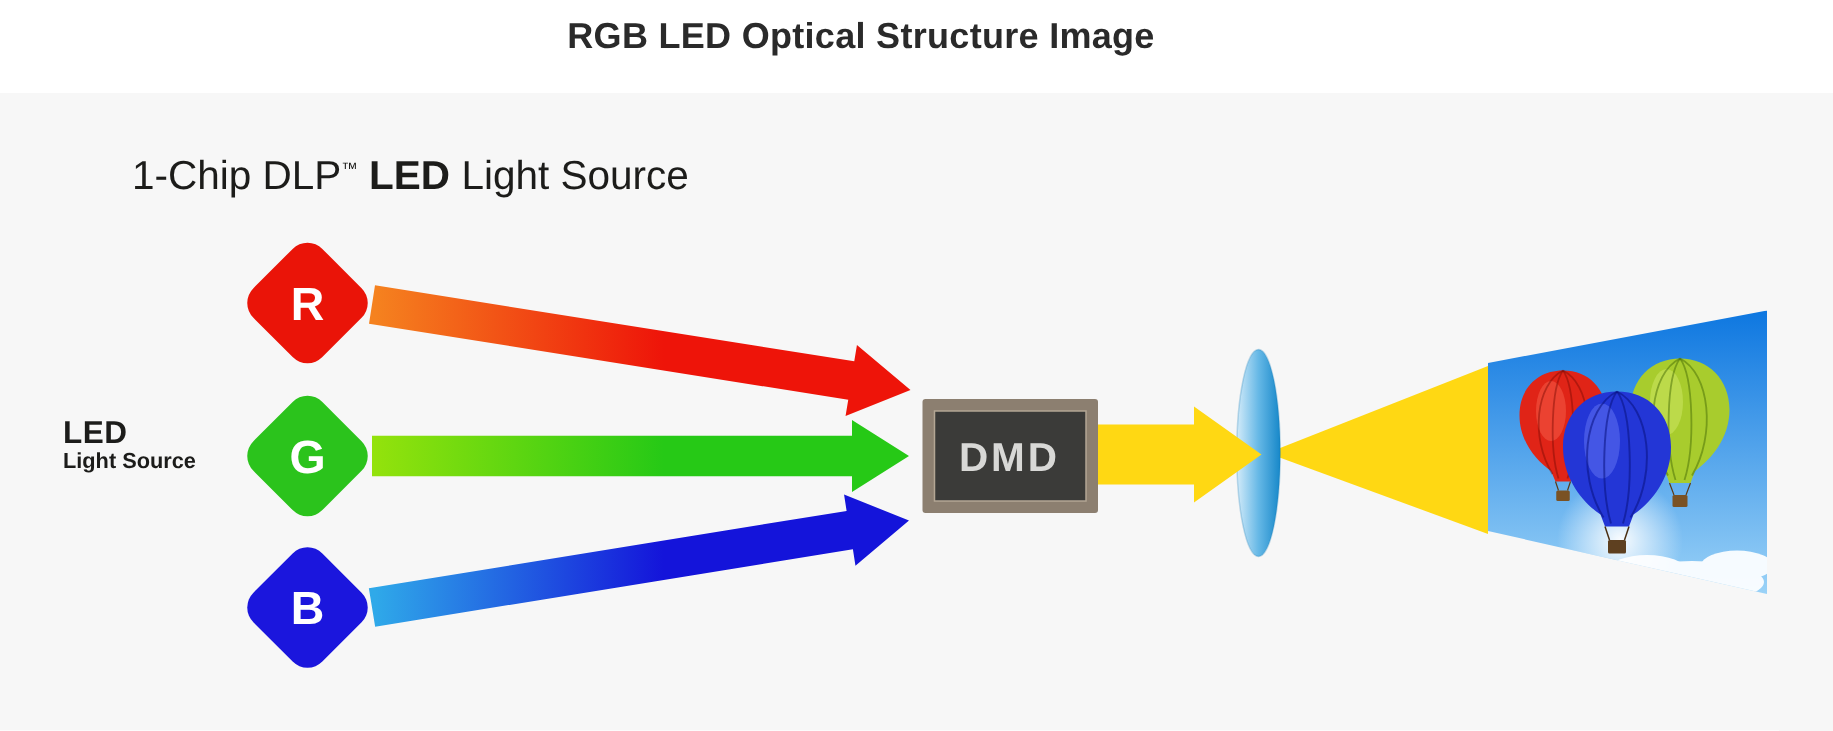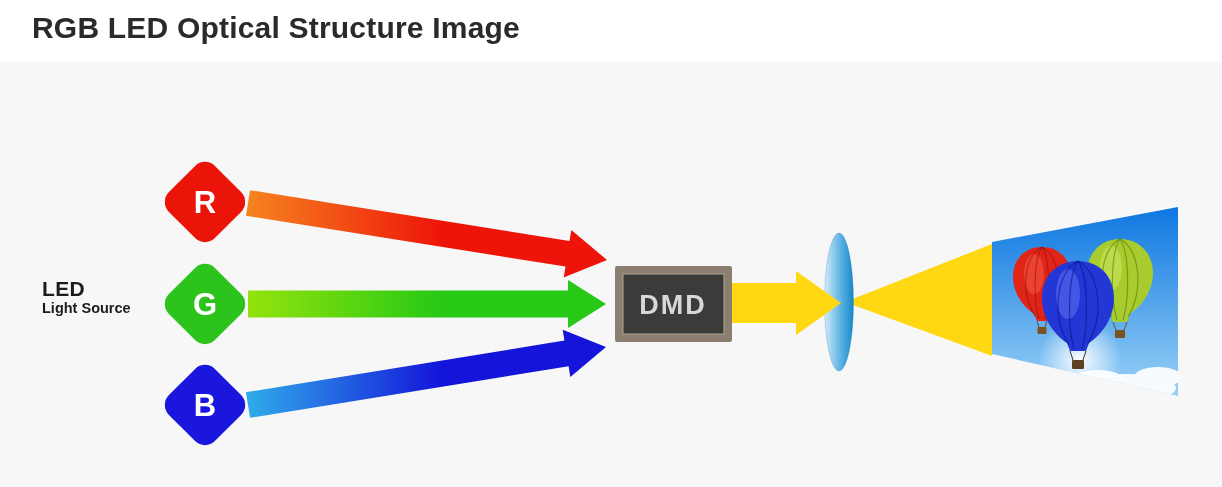--- a/index.html
+++ b/index.html
@@ -1,22 +1,22 @@
 <!DOCTYPE html>
 <html><head>
 <meta charset="utf-8">
 <style>
   html,body{margin:0;padding:0;background:#ffffff;}
   .stage{
     position:relative;width:1222px;height:487px;overflow:hidden;
     background:#ffffff;font-family:"Liberation Sans",sans-serif;
   }
   .title{
-    position:absolute;top:11px;left:0;width:1148px;
-    font-size:30px;font-weight:bold;color:#2a2a2a;letter-spacing:.2px;margin-left:32px;
+    position:absolute;top:11px;left:0;width:1148px;text-align:center;
+    font-size:24px;font-weight:bold;color:#2a2a2a;letter-spacing:.2px;
   }
   .panel{
     position:absolute;left:0;top:62px;width:1222px;height:425px;background:#f7f7f7;
   }
   .headline{
     position:absolute;left:88px;top:102px;font-size:27px;color:#1c1c1a;
     white-space:nowrap;
   }
   .headline sup{font-size:11px;vertical-align:super;line-height:0;}
   .headline b{font-weight:bold;}
@@ -29,20 +29,24 @@
 </style>
 </head>
 <body>
 
 <div class="stage">
 
   <div class="title">RGB LED Optical Structure Image</div>
 
   <div class="panel"></div>
 
+  <div class="headline"><span>1-Chip DLP</span><sup>™</sup>
+    <b>LED</b>
+    <span>Light Source</span>
+  </div>
 
   <div class="src-label">
     <div class="big">LED</div>
     <div class="small">Light Source</div>
   </div>
 
   <svg width="1222" height="487" viewBox="0 0 1222 487">
     <defs>
       <linearGradient id="gradR" x1="250" y1="0" x2="600" y2="0" gradientUnits="userSpaceOnUse">
         <stop offset="0" stop-color="#f5821f"></stop>

